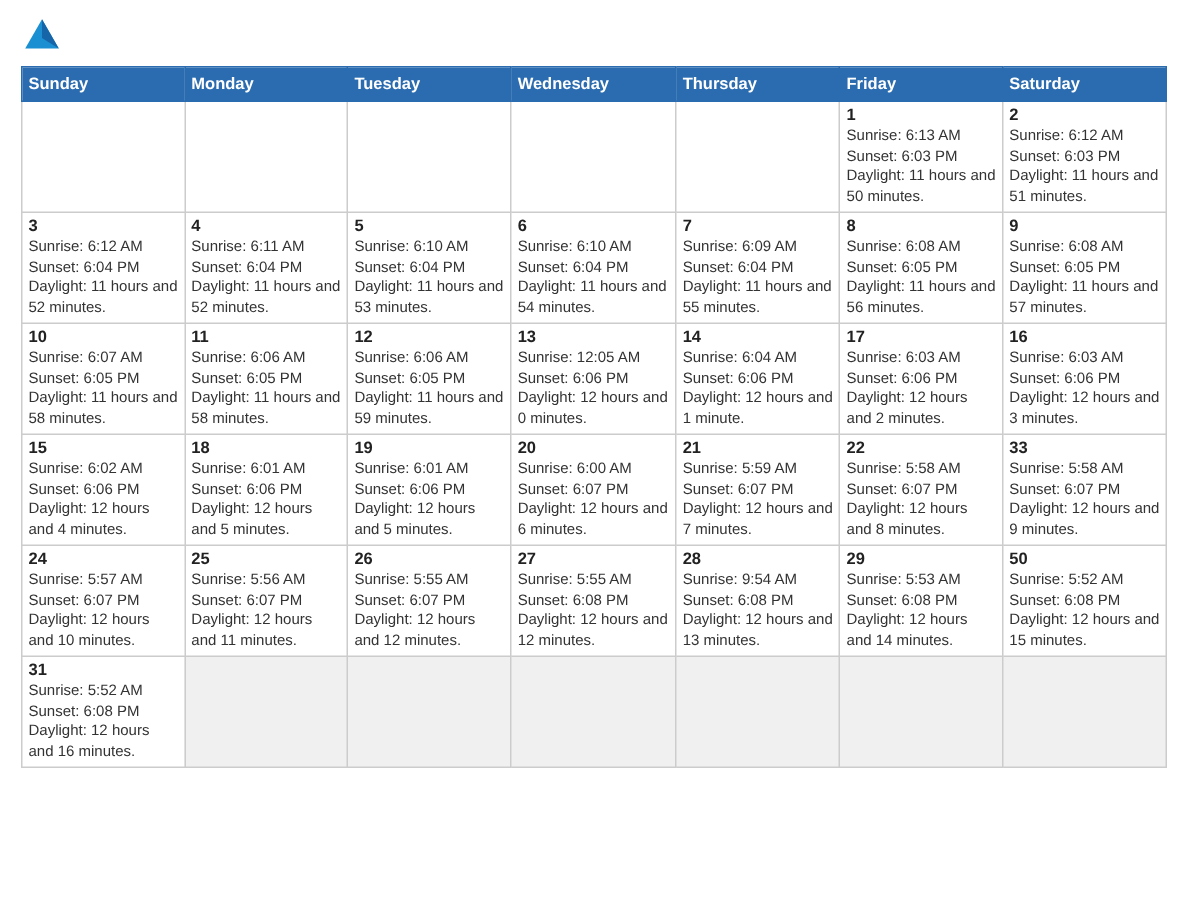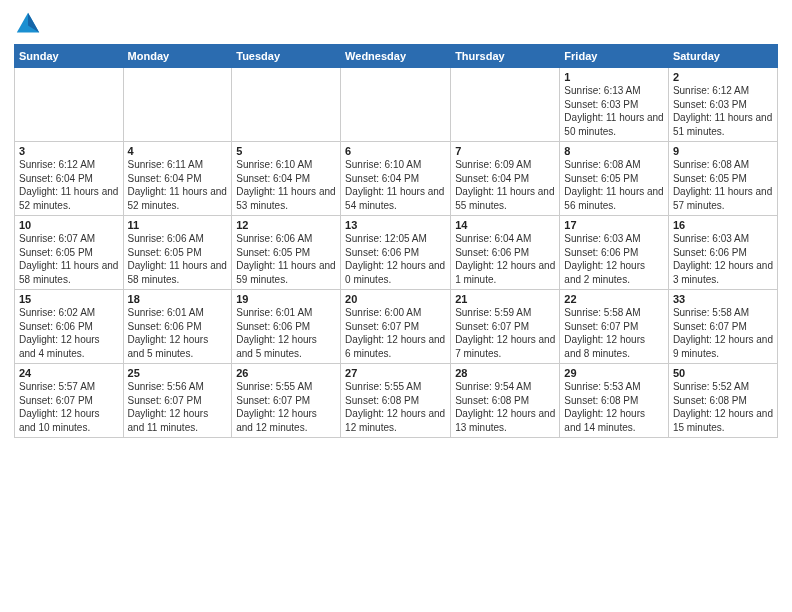--- a/index.html
+++ b/index.html
@@ -344,15 +344,30 @@
 and 14 minutes.</div>
           </td>
           <td>
             <span class="day-number">50</span>
             <div class="day-info">Sunrise: 5:52 AM
 Sunset: 6:08 PM
 Daylight: 12 hours
 and 15 minutes.</div>
           </td>
         </tr>
+        <tr class="week-row">
+          <td>
+            <span class="day-number">31</span>
+            <div class="day-info">Sunrise: 5:52 AM
+Sunset: 6:08 PM
+Daylight: 12 hours
+and 16 minutes.</div>
+          </td>
+          <td class="empty-cell" style="background: rgb(240, 240, 240);"></td>
+          <td class="empty-cell" style="background: rgb(240, 240, 240);"></td>
+          <td class="empty-cell" style="background: rgb(240, 240, 240);"></td>
+          <td class="empty-cell" style="background: rgb(240, 240, 240);"></td>
+          <td class="empty-cell" style="background: rgb(240, 240, 240);"></td>
+          <td class="empty-cell" style="background: rgb(240, 240, 240);"></td>
+        </tr>
       </tbody>
   </table>
 </div>
 
 </body></html>

